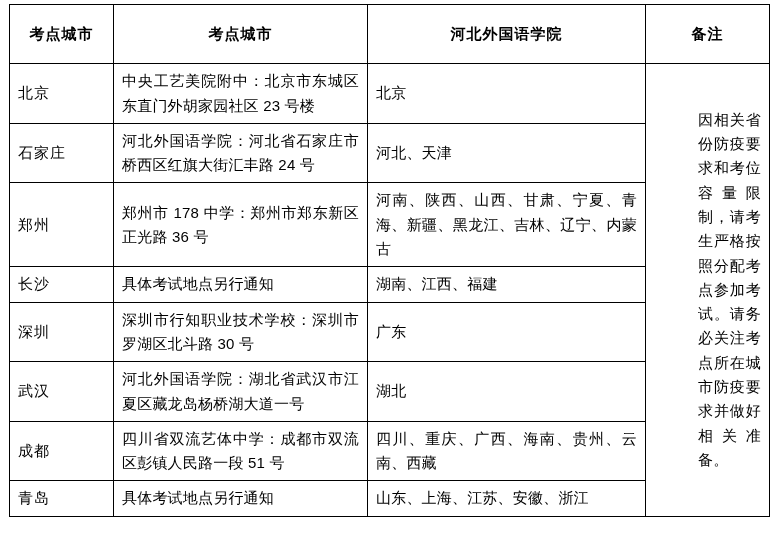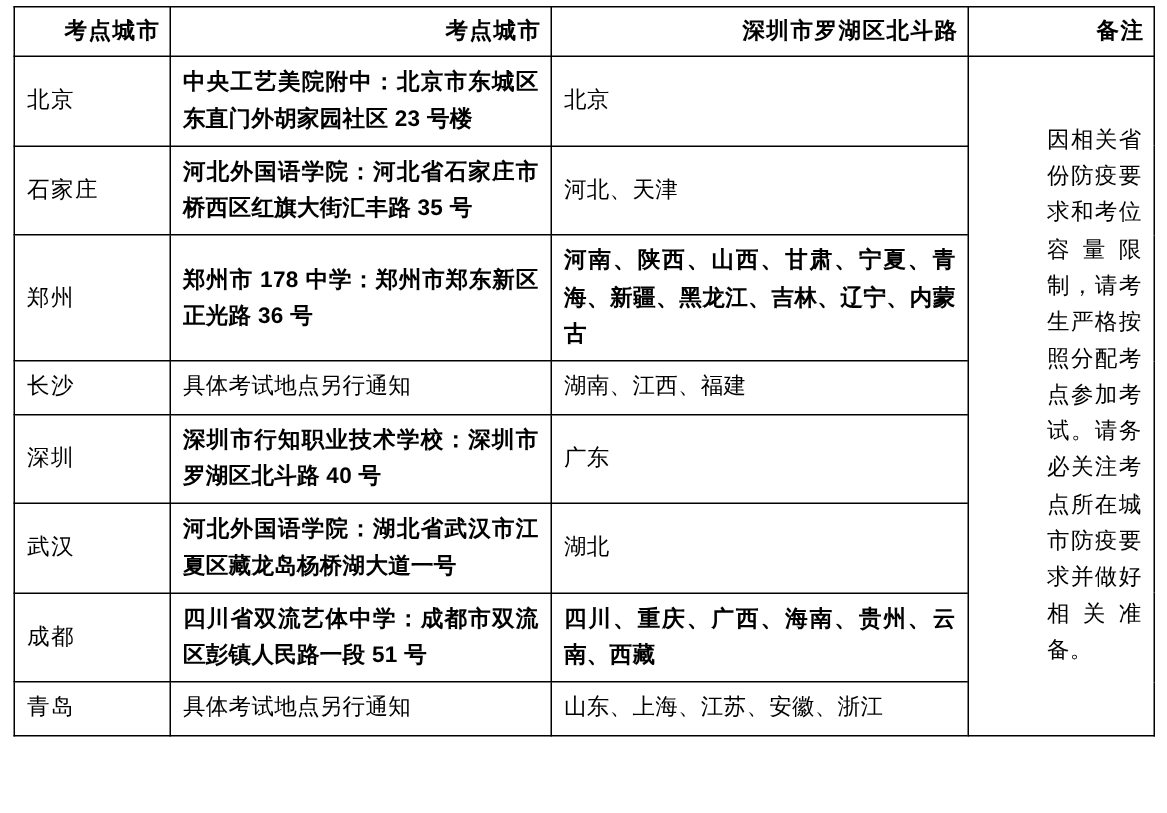--- a/index.html
+++ b/index.html
@@ -34,24 +34,24 @@
 
   table.exam-table th,
   table.exam-table td {
     border: 1px solid #000000;
     vertical-align: middle;
     padding: 5px 8px;
     line-height: 1.62;
     box-sizing: border-box;
   }
   table.exam-table th {
-    text-align: right;
+    text-align: center;
     font-weight: bold;
     letter-spacing: 1px;
-    padding: 4px 6px;
+    padding: 17px 6px;
     height: 30px;
   }
   td.city {
     text-align: left;
     padding-left: 12px;
     letter-spacing: 1px;
   }
   td.addr {
     text-align: justify;
     text-align-last: left;
@@ -72,78 +72,77 @@
   .note-inner {
     display: block;
     text-align: justify;
     text-justify: inter-ideograph;
     margin-left: 44px;
   }
   .addr-inner {
     display: block;
     text-align: justify;
     text-justify: inter-ideograph;
-    font-weight: bold;
   }
 </style>
 </head>
 <body>
 
 <div class="sheet">
   <table class="exam-table">
     <colgroup>
       <col class="c-city">
       <col class="c-addr">
       <col class="c-prov">
       <col class="c-note">
     </colgroup>
     <thead>
       <tr>
         <th>考点城市</th>
         <th>考点城市</th>
-        <th>深圳市罗湖区北斗路</th>
+        <th>河北外国语学院</th>
         <th>备注</th>
       </tr>
     </thead>
     <tbody>
       <tr>
         <td class="city">北京</td>
         <td class="addr">
             <span class="addr-inner">中央工艺美院附中：北京市东城区东直门外胡家园社区 23 号楼</span>
           </td>
         <td class="prov">北京</td>
         <td class="note" rowspan="8">
             <span class="note-inner">因相关省份防疫要求和考位容量限制，请考生严格按照分配考点参加考试。请务必关注考点所在城市防疫要求并做好相关准备。</span>
           </td>
       </tr>
       <tr>
         <td class="city">石家庄</td>
         <td class="addr">
-            <span class="addr-inner">河北外国语学院：河北省石家庄市桥西区红旗大街汇丰路 35 号</span>
+            <span class="addr-inner">河北外国语学院：河北省石家庄市桥西区红旗大街汇丰路 24 号</span>
           </td>
         <td class="prov">河北、天津</td>
       </tr>
       <tr>
         <td class="city">郑州</td>
         <td class="addr">
             <span class="addr-inner">郑州市 178 中学：郑州市郑东新区正光路 36 号</span>
           </td>
         <td class="prov">
             <span class="addr-inner">河南、陕西、山西、甘肃、宁夏、青海、新疆、黑龙江、吉林、辽宁、内蒙古</span>
           </td>
       </tr>
       <tr>
         <td class="city">长沙</td>
         <td class="addr"><span>具体考试地点另行通知</span></td>
         <td class="prov">湖南、江西、福建</td>
       </tr>
       <tr>
         <td class="city">深圳</td>
         <td class="addr">
-            <span class="addr-inner">深圳市行知职业技术学校：深圳市罗湖区北斗路 40 号</span>
+            <span class="addr-inner">深圳市行知职业技术学校：深圳市罗湖区北斗路 30 号</span>
           </td>
         <td class="prov">广东</td>
       </tr>
       <tr>
         <td class="city">武汉</td>
         <td class="addr">
             <span class="addr-inner">河北外国语学院：湖北省武汉市江夏区藏龙岛杨桥湖大道一号</span>
           </td>
         <td class="prov">湖北</td>
       </tr>

